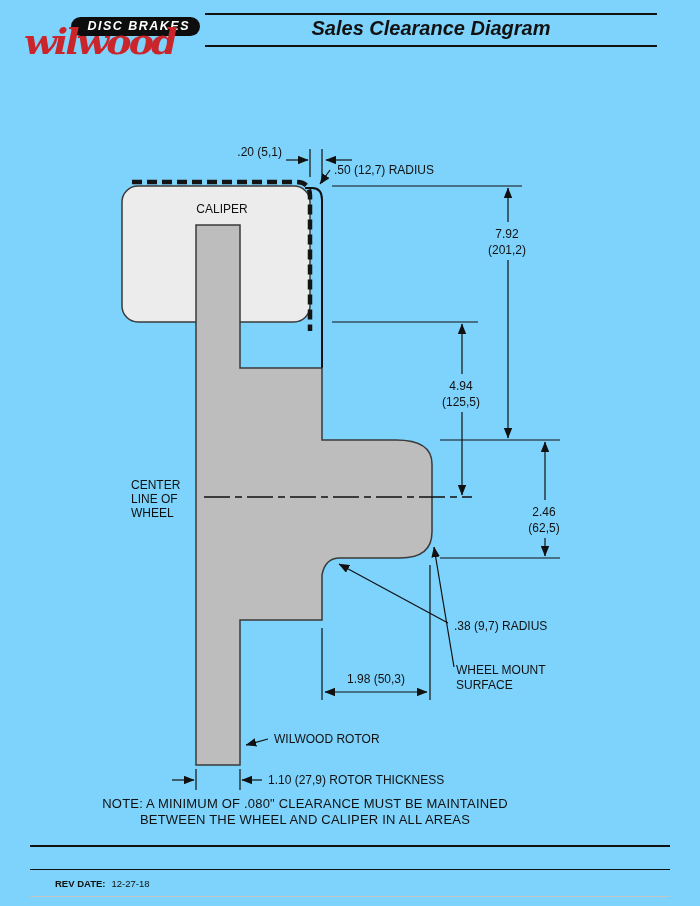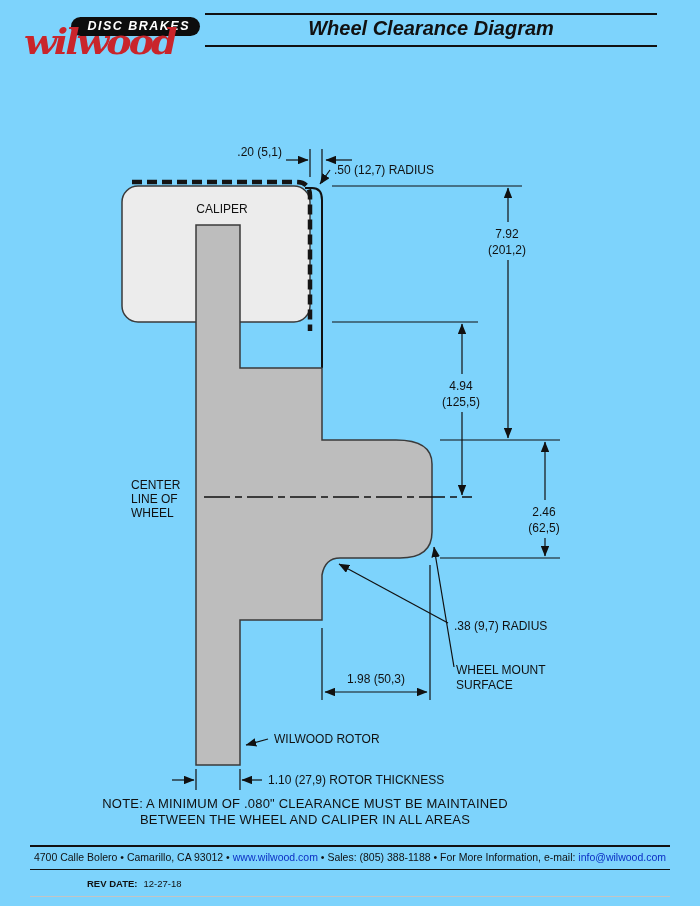--- a/index.html
+++ b/index.html
@@ -31,35 +31,35 @@
   .thick { stroke-width:2; }
   .dash { stroke:#141414; stroke-width:4.5; fill:none; stroke-dasharray:10 5; }
   .cl { stroke:#111; stroke-width:1.4; fill:none; stroke-dasharray:26 5 7 5; }
 
   
   .footer-rule-1 { position:absolute; left:30px; right:30px; top:845px; height:2px; background:#111; }
   .footer-text { position:absolute; left:20px; right:20px; top:851px; text-align:center;
     font-size:10.5px; }
   .footer-text .link { text-decoration:none; }
   .footer-rule-2 { position:absolute; left:30px; right:30px; top:869px; height:1px; background:#111; }
-  .rev-row { position:absolute; left:55px; top:878px; font-size:9.5px;margin-left:32px; }
+  .rev-row { position:absolute; left:55px; top:878px; font-size:9.5px; }
   .rev-row .lbl { font-weight:bold; margin-right:6px; }
   .footer-rule-3 { position:absolute; left:30px; right:30px; top:896px; height:1px; background:#c4c4c4; }
 </style>
 </head>
 <body>
 
 <div class="page">
 
   <div class="logo">
     <div class="logo-banner">DISC BRAKES</div>
     <div class="logo-script" style="color:#c9252b;">wilwood</div>
   </div>
   <div class="rule rule-top"></div>
-  <div class="page-title">Wheel Clearance Diagram</div>
+  <div class="page-title">Sales Clearance Diagram</div>
   <div class="rule rule-bottom"></div>
 
   <svg class="diagram" viewBox="0 0 700 906" xmlns="http://www.w3.org/2000/svg">
     <defs>
       <marker id="arr" viewBox="0 0 10 8" refX="9.5" refY="4" markerWidth="9" markerHeight="7.2" orient="auto-start-reverse">
         <path d="M0,0 L10,4 L0,8 Z" fill="#111"></path>
       </marker>
     </defs>
 
     <rect x="122" y="186" width="188" height="136" rx="16" stroke="#3a3a3a" stroke-width="1.5" fill="#ececec"></rect>
@@ -147,22 +147,19 @@
       <line x1="172" y1="780" x2="194" y2="780" class="ln" marker-end="url(#arr)"></line>
       <line x1="262" y1="780" x2="242" y2="780" class="ln" marker-end="url(#arr)"></line>
       <text x="268" y="784">1.10 (27,9) ROTOR THICKNESS</text>
     </g>
 
     <text x="305" y="808" text-anchor="middle" class="note">NOTE: A MINIMUM OF .080" CLEARANCE MUST BE MAINTAINED</text>
     <text x="305" y="824" text-anchor="middle" class="note">BETWEEN THE WHEEL AND CALIPER IN ALL AREAS</text>
   </svg>
 
   <div class="footer-rule-1"></div>
-  <div class="footer-text">
-    <span>4700 Calle Bolero • Camarillo, CA 93012 • </span><a href="#" class="link" style="color:#0b2fc4;">www.wilwood.com</a><span> • Sales: (805) 388-1188 • For More Information, e-mail: </span><a href="#" class="link" style="color:#0b2fc4;">info@wilwood.com</a>
-  </div>
   <div class="footer-rule-2"></div>
   <div class="rev-row">
     <span class="lbl">REV DATE:</span><span>12-27-18</span>
   </div>
   <div class="footer-rule-3"></div>
 
 </div>
 
 </body></html>

